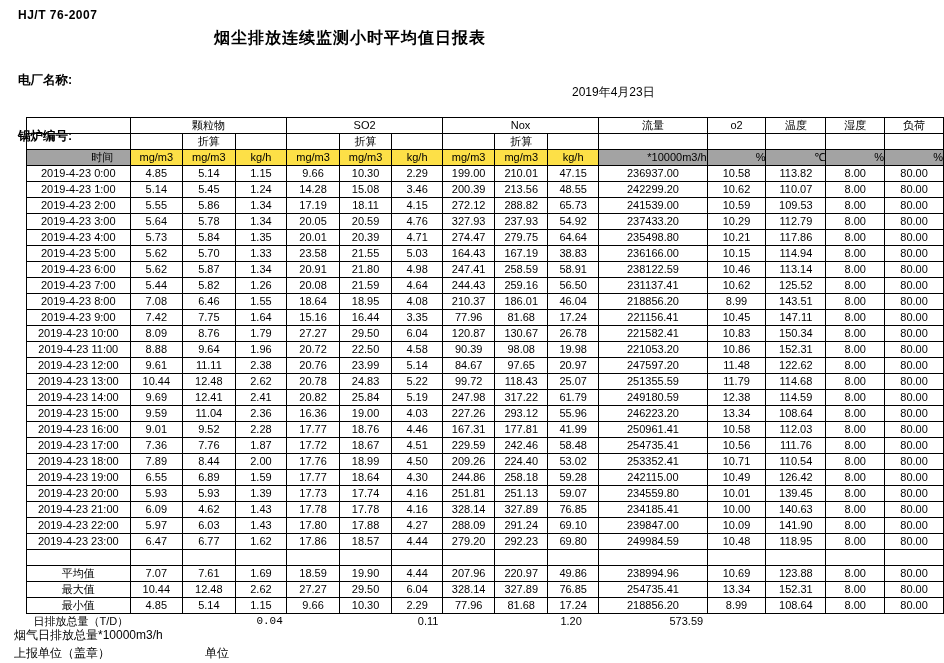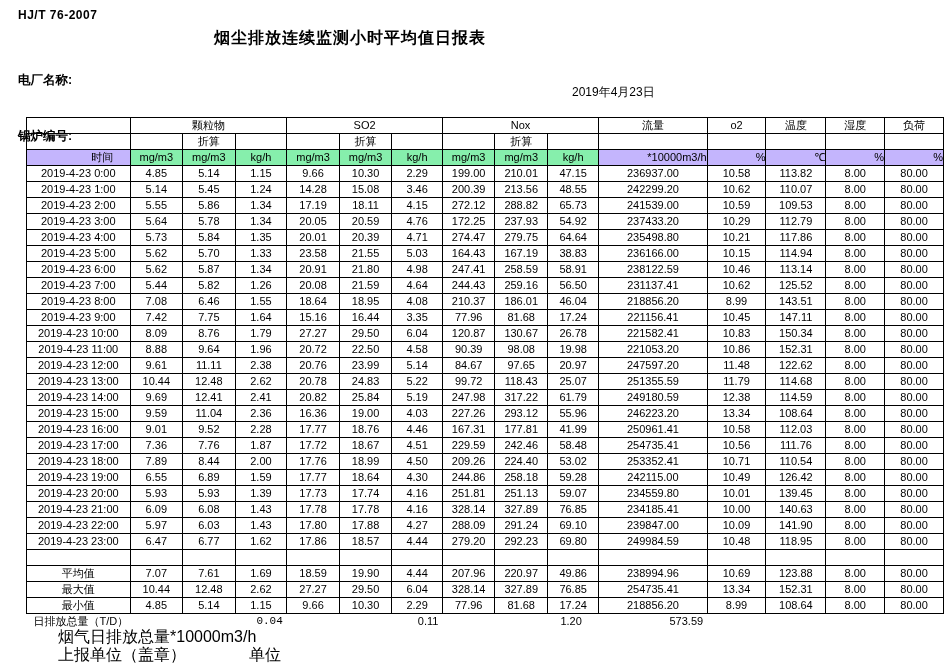--- a/index.html
+++ b/index.html
@@ -79,40 +79,39 @@
     overflow: hidden;
     white-space: nowrap;
   }
   td.nb-top { border-top: none; }
   td.nb-bottom { border-bottom: none; }
   .hdr-group {
     height: 16px;
     line-height: 16px;
   }
   .unitrow td {
-    background: #86efac;
+    background: #fde047;
   }
   .unitrow td.white {
-    background: #c4b5fd;
+    background: #a3a3a3;
     padding-left: 48px;
   }
   .time-col { width: 104px; }
   .data-col { width: 57px; }
   .flow-col { width: 70px; }
   .o2-col { width: 44px; }
   .temp-col { width: 56px; }
   .hum-col { width: 46px; }
   .load-col { width: 50px; }
   .timecell { text-align: right; padding-right: 4px; }
   .statlabel { text-align: right; padding-right: 4px; }
   .blankrow td { height: 8px; line-height: 8px; border-left: 1px solid #000; border-right: 1px solid #000; border-top: 1px solid #000; border-bottom: 1px solid #000; }
   .footer-note {
     position: absolute;
-    font-size: 16px;
-    margin-left: 44px;
+    font-size: 12px;
   }
   .note1 { left: 14px; top: 627px; }
   .note2 { left: 14px; top: 645px; }
   .note3 { left: 205px; top: 645px; }
   .totalrow td { border-left: none; border-right: none; border-bottom: none; }
 </style>
 </head>
 <body>
 
 <div class="page">
@@ -243,21 +242,21 @@
           <td>80.00</td>
         </tr>
         <tr>
           <td class="timecell">2019-4-23 3:00</td>
           <td>5.64</td>
           <td>5.78</td>
           <td>1.34</td>
           <td>20.05</td>
           <td>20.59</td>
           <td>4.76</td>
-          <td>172.25</td>
+          <td>327.93</td>
           <td>237.93</td>
           <td>54.92</td>
           <td>237433.20</td>
           <td>10.29</td>
           <td>112.79</td>
           <td>8.00</td>
           <td>80.00</td>
         </tr>
         <tr>
           <td class="timecell">2019-4-23 4:00</td>
@@ -544,21 +543,21 @@
           <td>59.07</td>
           <td>234559.80</td>
           <td>10.01</td>
           <td>139.45</td>
           <td>8.00</td>
           <td>80.00</td>
         </tr>
         <tr>
           <td class="timecell">2019-4-23 21:00</td>
           <td>6.09</td>
-          <td>6.08</td>
+          <td>4.62</td>
           <td>1.43</td>
           <td>17.78</td>
           <td>17.78</td>
           <td>4.16</td>
           <td>328.14</td>
           <td>327.89</td>
           <td>76.85</td>
           <td>234185.41</td>
           <td>10.00</td>
           <td>140.63</td>

